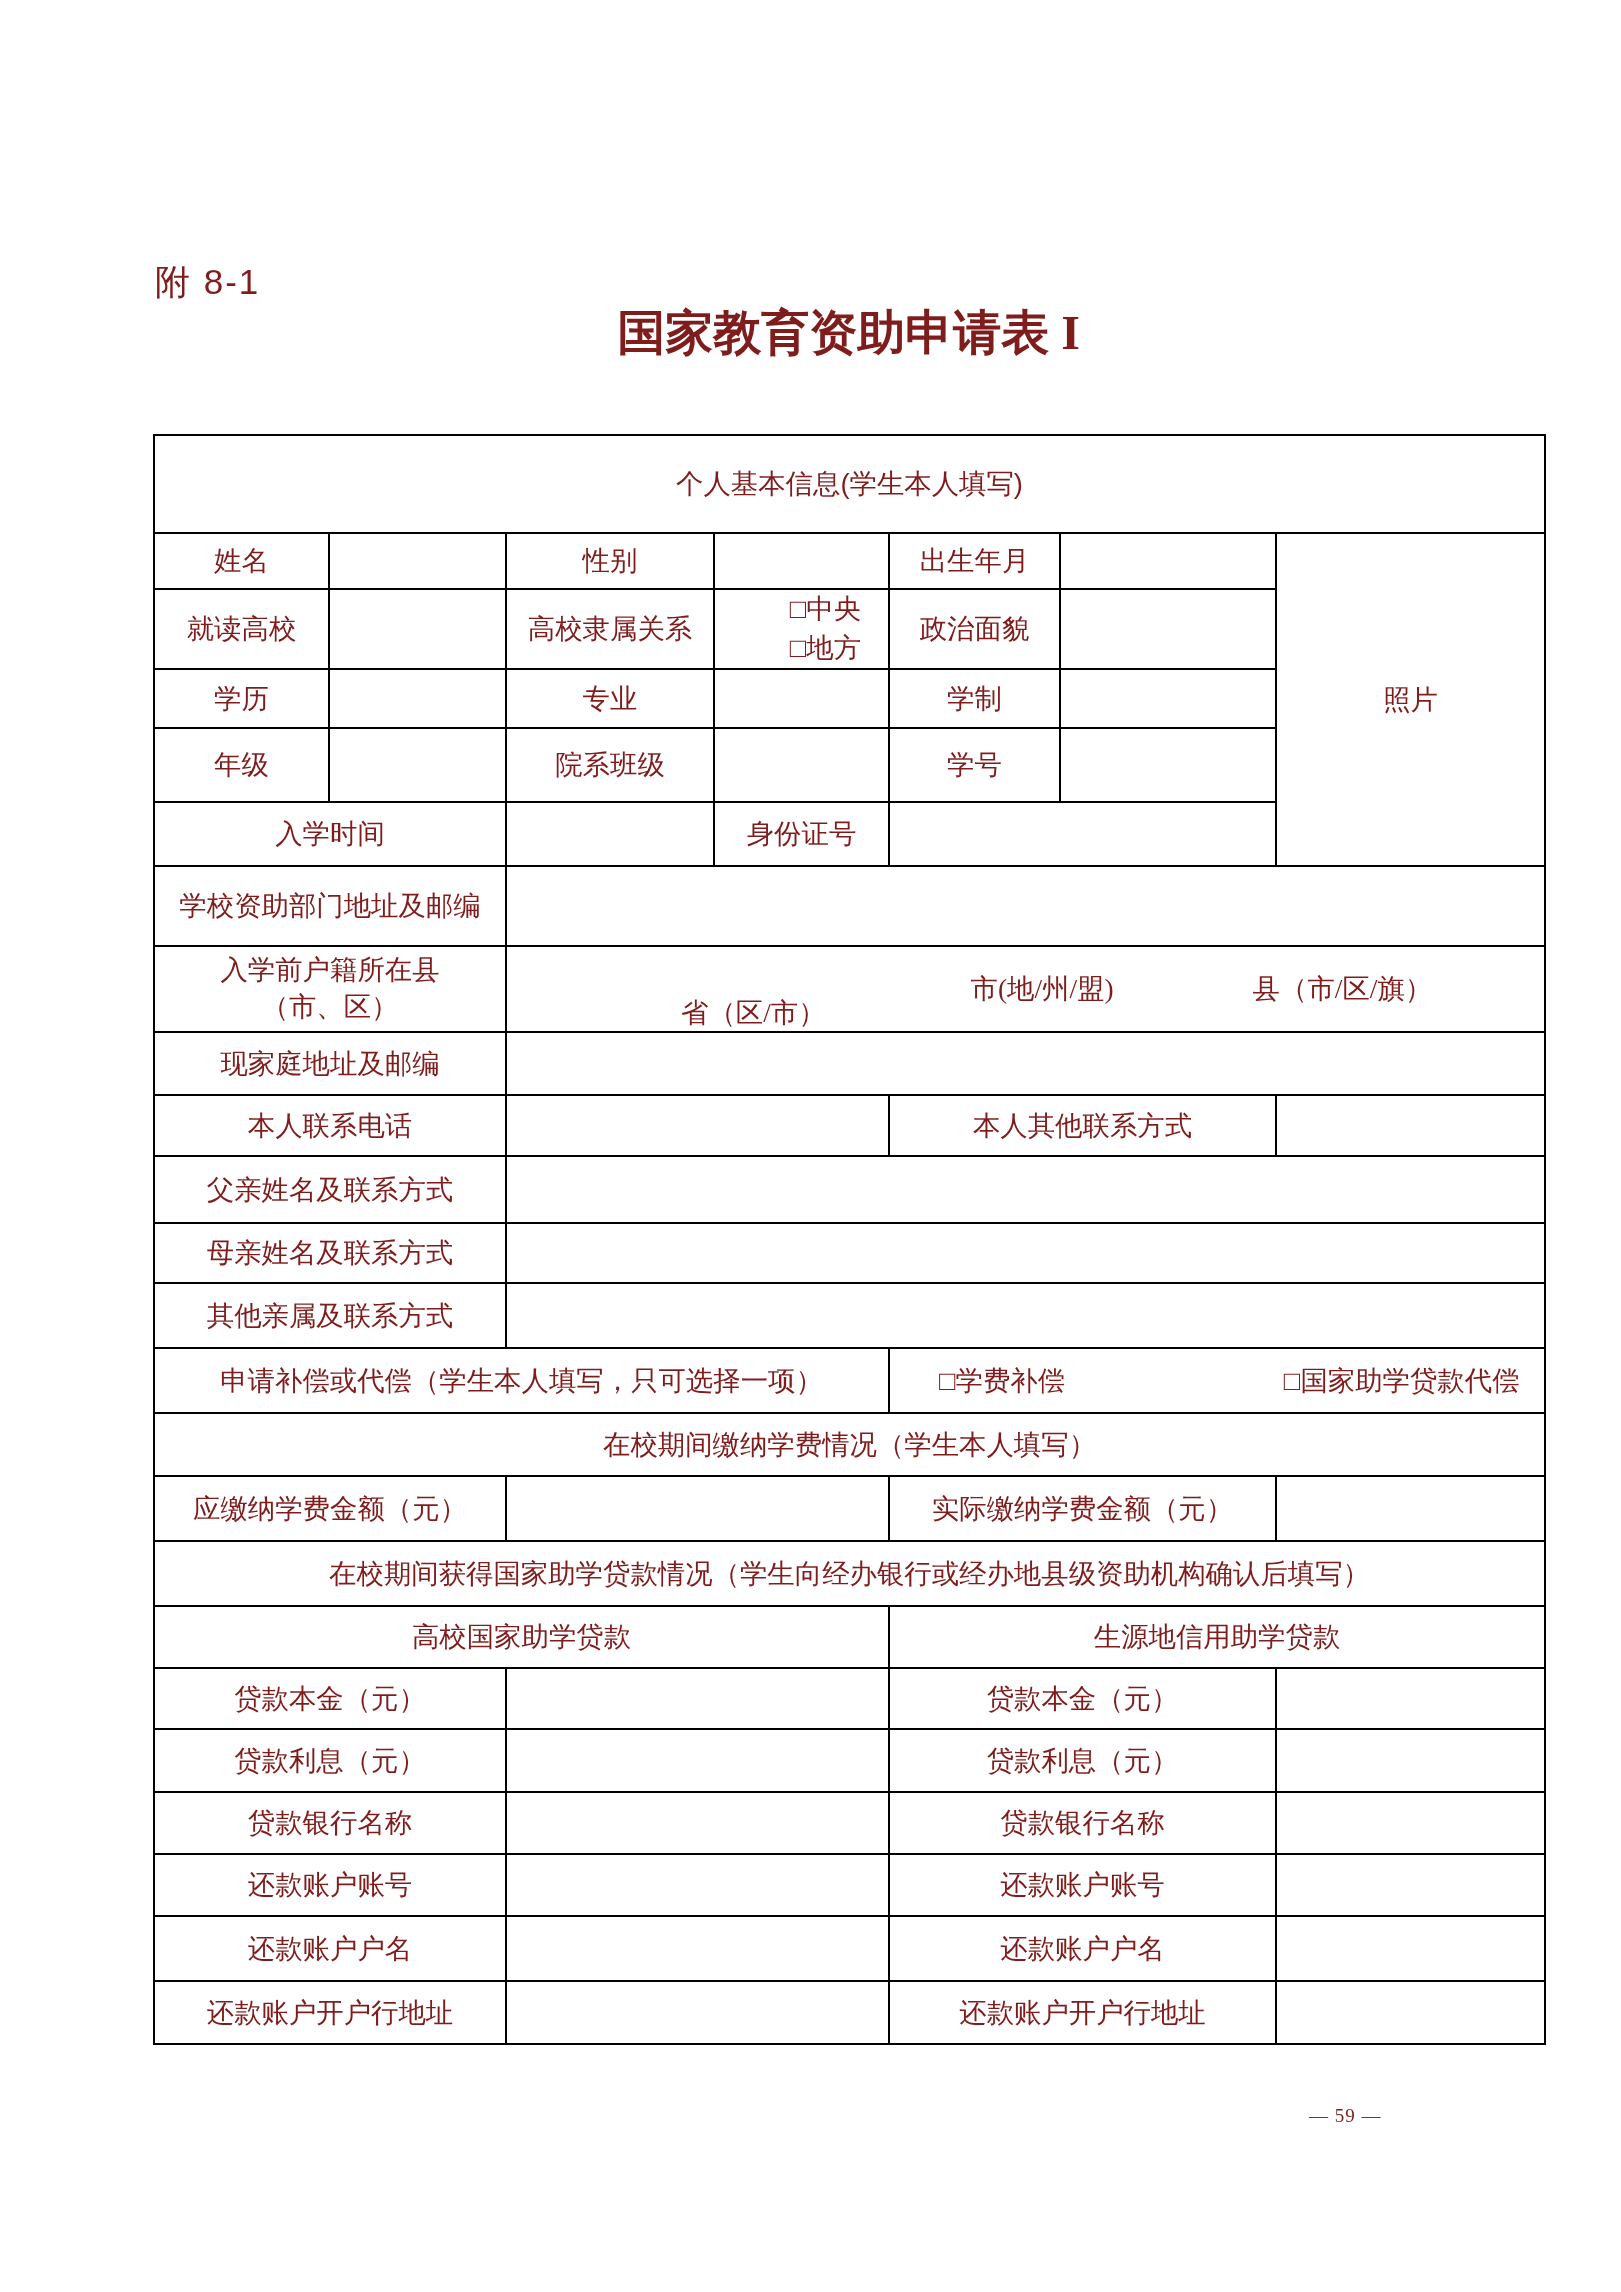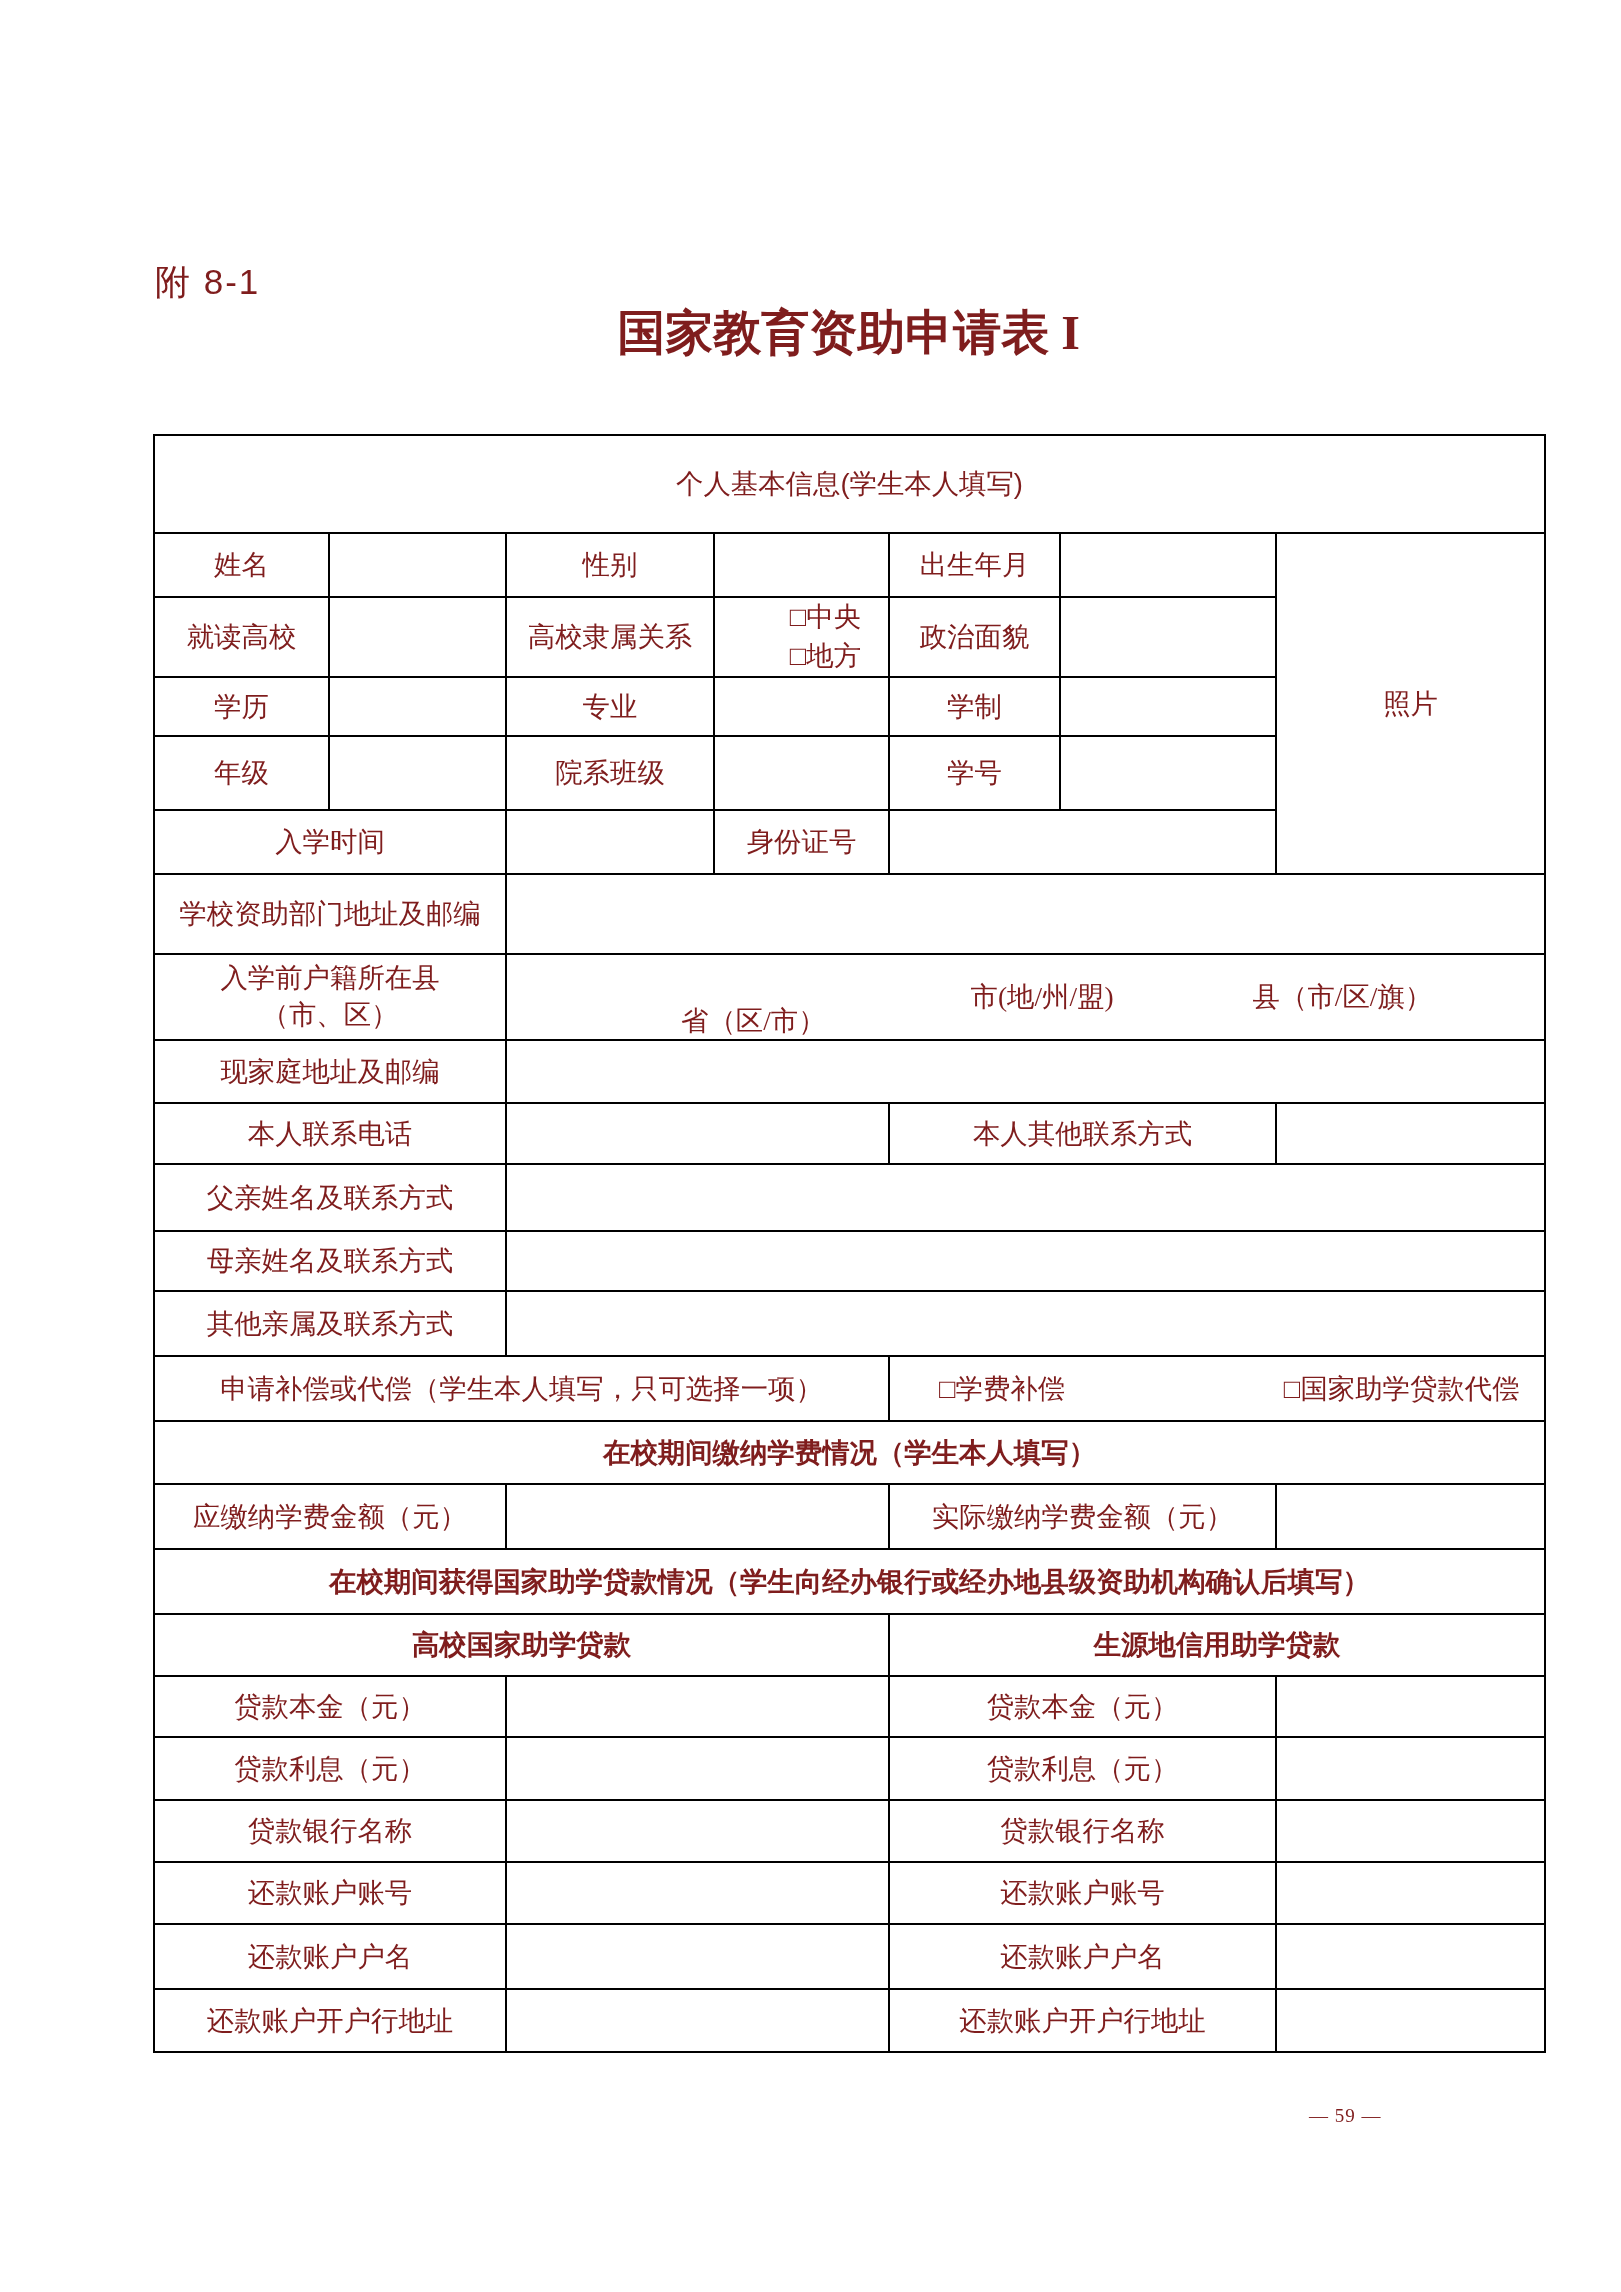--- a/index.html
+++ b/index.html
@@ -46,21 +46,21 @@
     border-left: 2px solid #000;
     border-right: 2px solid #000;
     border-top: 2.9px solid #000;
     border-bottom: 2.9px solid #000;
     padding: 0;
     text-align: center;
     vertical-align: middle;
     font-size: 27.4px;
     overflow: hidden;
   }
-  .bold { font-weight: bold; }
+  .bold { font-weight: normal; }
   .hdr { font-family: "Liberation Sans", sans-serif; font-size: 28px; }
   .line { display: block; line-height: 37px; }
   .opt-cell { text-align: left; }
   .opt-stack { display: block; padding-left: 48px; line-height: 39px; }
   .apply-row {
     display: flex;
     justify-content: space-between;
     align-items: center;
     padding: 0 24.5px 0 49px;
   }
@@ -101,21 +101,21 @@
         <col style="width:171px">
         <col style="width:216px">
       <col style="width:269px">
     </colgroup>
 
     <tbody>
         <tr style="height:98px">
       <td colspan="7" class="hdr">个人基本信息(学生本人填写)</td>
     </tr>
 
-    <tr style="height:64px">
+    <tr style="height:56px">
       <td>姓名</td>
       <td></td>
       <td>性别</td>
       <td></td>
       <td>出生年月</td>
       <td></td>
       <td rowspan="5">照片</td>
     </tr>
 
     <tr style="height:74px">

